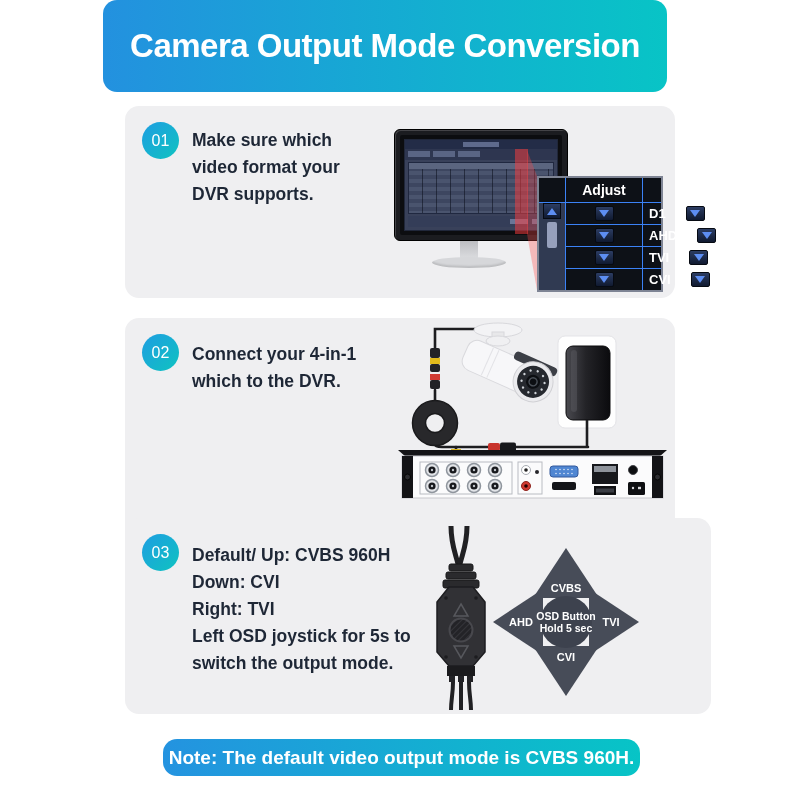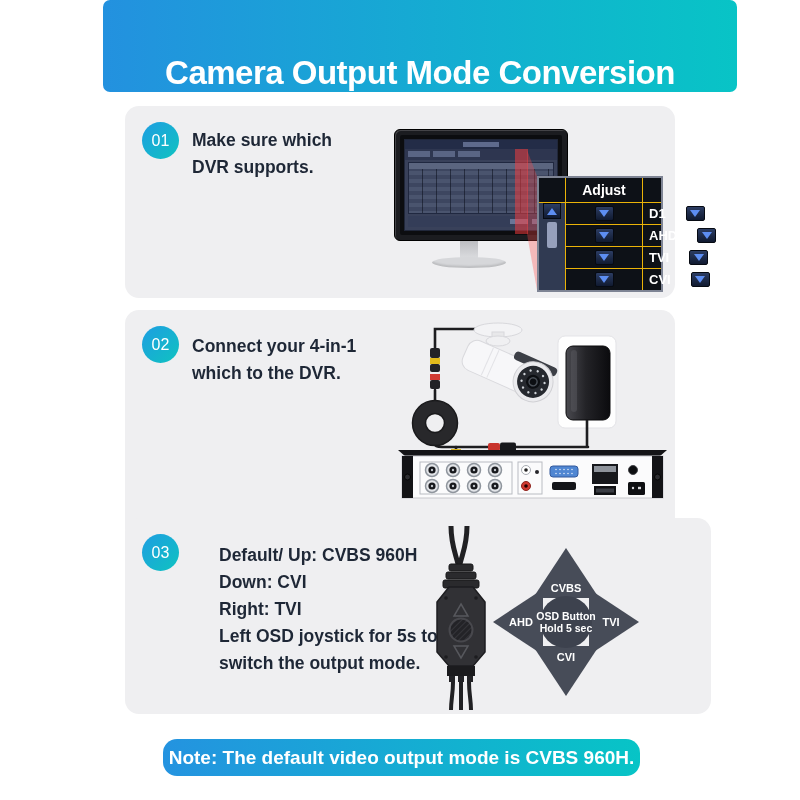--- a/index.html
+++ b/index.html
@@ -1,39 +1,39 @@
 <!DOCTYPE html>
 <html><head>
 <meta charset="utf-8">
 <style>
   html,body{margin:0;padding:0;background:#ffffff;}
   .page{position:relative;width:800px;height:800px;background:#ffffff;overflow:hidden;
         font-family:"Liberation Sans",sans-serif;}
 
   
-  .banner{position:absolute;left:103px;top:0;width:634px;height:92px;border-radius:7px;
+  .banner{position:absolute;left:103px;top:0;width:564px;height:92px;border-radius:14px;
           background:linear-gradient(90deg,#2391df,#08c4c6);
-          display:flex;align-items:flex-end;justify-content:center;}
+          display:flex;align-items:center;justify-content:center;}
   .banner-title{color:#ffffff;font-size:33px;font-weight:700;letter-spacing:-0.5px;}
 
   
   .card{position:absolute;left:125px;width:550px;background:#efeff1;border-radius:14px;}
   .card1{top:106px;height:192px;}
-  .card2{top:310px;height:232px;}
+  .card2{top:318px;height:232px;}
   .card3{top:518px;height:196px;padding-left:36px;}
 
   .badge{position:absolute;left:17px;top:16px;width:37px;height:37px;border-radius:50%;
          background:linear-gradient(135deg,#1e9ee2,#0fc3c0);
          display:flex;align-items:center;justify-content:center;
          color:#fff;font-size:16px;font-weight:400;}
   .step-text{position:absolute;left:67px;color:#1e2736;font-size:17.5px;font-weight:700;
              line-height:27px;}
   .card1 .step-text{top:21px;}
   .card2 .step-text{top:23px;}
-  .card3 .step-text{top:24px;line-height:27px;margin-left:27px;}
+  .card3 .step-text{top:24px;line-height:27px;}
 
   
   .monitor{position:absolute;left:394px;top:129px;width:172px;height:110px;background:#1b1c20;
            border:1px solid #000;border-radius:6px;box-shadow:inset 1px 1px 0 rgba(255,255,255,.18);z-index:1;}
   .screen{position:absolute;left:5px;top:5px;right:5px;bottom:5px;background:#0c0d10;border-radius:2px;overflow:hidden;}
   .winapp{position:absolute;left:4px;top:4px;right:4px;bottom:4px;background:#39415a;border:1px solid #20273a;}
   .win-title{height:9px;background:#232c47;position:relative;}
   .win-title::after{content:"";position:absolute;left:38%;top:2px;width:24%;height:5px;background:#5e6a8c;}
   .win-tabs{height:9px;background:#2e3650;display:flex;gap:3px;padding:2px 3px 0 3px;}
   .win-tabs span{display:block;width:22px;height:6px;background:#5a6584;}
@@ -49,21 +49,21 @@
        background:linear-gradient(180deg,#b9babe,#dcdde0);}
   .monitor-base{position:absolute;left:432px;top:257px;width:74px;height:11px;border-radius:50%;
        background:#d6d7da;box-shadow:inset 0 -2px 2px rgba(0,0,0,.12);}
 
   .red-strip{position:absolute;left:515px;top:149px;width:13px;height:85px;
        background:rgba(255,60,60,.5);z-index:2;}
   .beam{position:absolute;left:515px;top:148px;width:30px;height:148px;z-index:2;pointer-events:none;}
 
   
   .adjust{position:absolute;left:537px;top:176px;width:126px;height:116px;z-index:3;
-      background:#eab308;border:2px solid #7e8494;box-sizing:border-box;
+      background:#3b82f6;border:2px solid #7e8494;box-sizing:border-box;
       display:grid;grid-template-columns:26px 1fr 18px;grid-template-rows:24px repeat(4,1fr);gap:1px;}
   .adjust .cell{background:#0d1117;display:flex;align-items:center;}
   .adjust .hdr{justify-content:center;color:#fff;font-size:14px;font-weight:700;}
   .adjust .opt{color:#fff;font-size:13px;font-weight:600;padding-left:6px;justify-content:space-between;gap:20px;}
   .tri-btn{width:17px;height:13px;border:1px solid #060a12;border-radius:2px;margin:0 auto;
       background:linear-gradient(180deg,#2c3d63,#101a30);display:flex;align-items:center;justify-content:center;flex:none;}
   .opt .tri-btn{margin:0 2px 0 0;}
   .tri-down{width:0;height:0;border-left:5px solid transparent;border-right:5px solid transparent;
       border-top:7px solid #5d8ef2;}
   .tri-up{width:0;height:0;border-left:5px solid transparent;border-right:5px solid transparent;
@@ -88,20 +88,21 @@
 <div class="page">
 
   <div class="banner">
     <div class="banner-title">Camera Output Mode Conversion</div>
   </div>
 
   <div class="card card1">
     <div class="badge">01</div>
     <div class="step-text">
       <div>Make sure which</div>
+      <div>video format your</div>
       <div>DVR supports.</div>
     </div>
   </div>
 
   <div class="monitor-neck"></div>
   <div class="monitor-base"></div>
   <div class="monitor">
     <div class="screen">
       <div class="winapp">
         <div class="win-title"></div>

